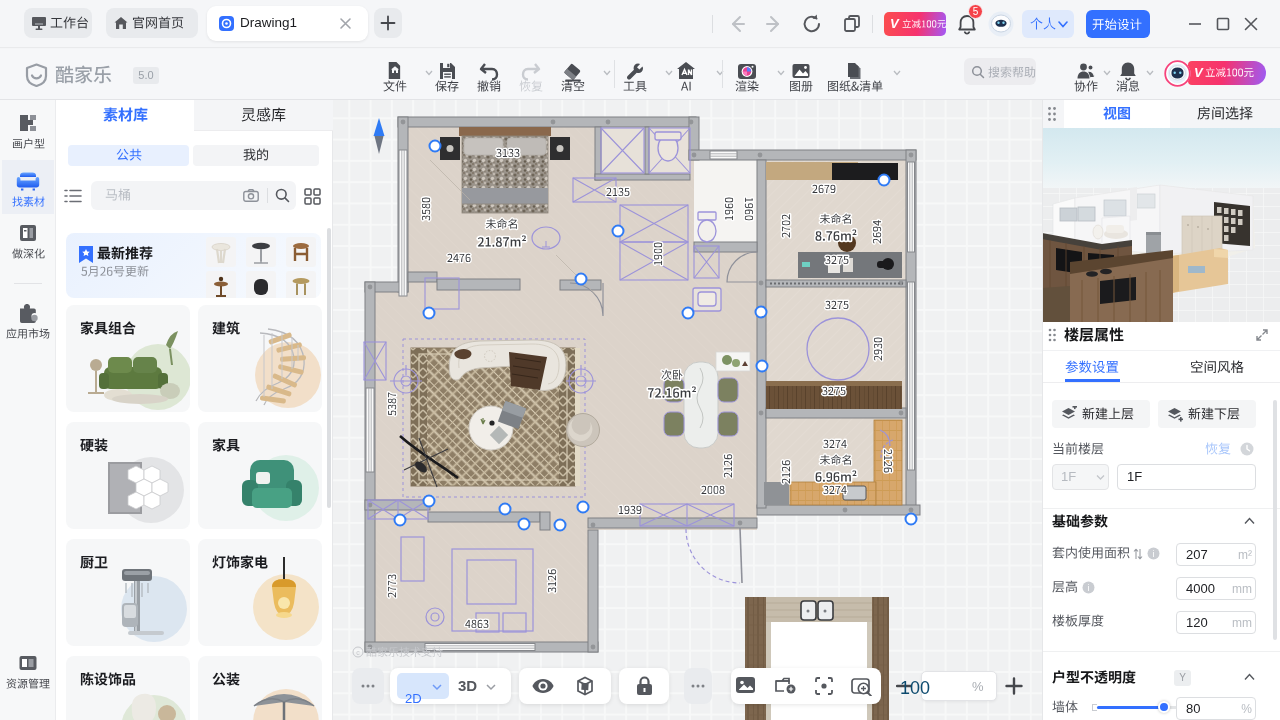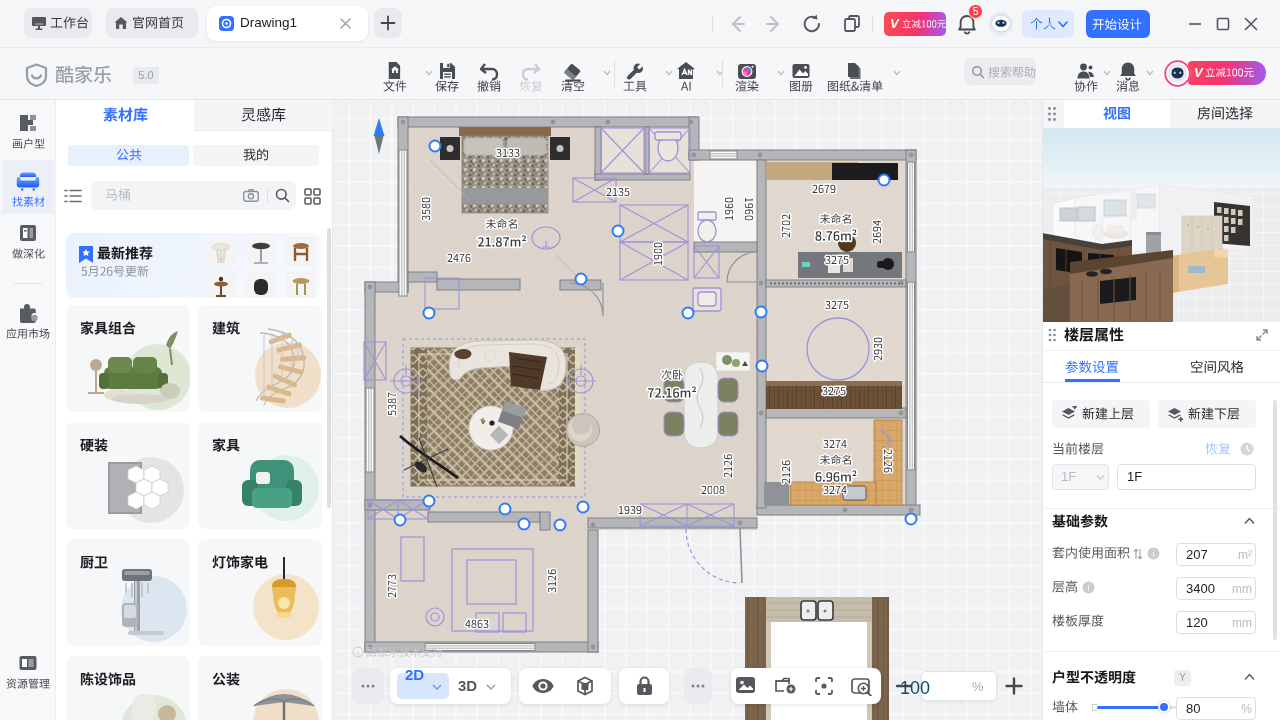--- a/index.html
+++ b/index.html
@@ -1179,21 +1179,21 @@
         <use href="#g122" x="0"></use>
         <use href="#g136" x="1000"></use>
       </g>
     </g>
   </svg>
 <svg class="abs" style="left:1082px;top:581px" width="13" height="13">
     <circle cx="6.5" cy="6.5" r="6" fill="#c9ccd1"></circle>
     <text x="6.5" y="9.5" font-size="9" fill="#fff" text-anchor="middle" font-family="Liberation Sans">i</text>
   </svg>
 <div class="abs" style="left:1176px;top:577px;width:80px;height:23px;background:#fff;border:1px solid #dcdee1;border-radius:4px"></div>
-<div class="abs" style="left:1186px;top:581px;font-size:13px;color:#212226">3400</div>
+<div class="abs" style="left:1186px;top:581px;font-size:13px;color:#212226">4000</div>
 <div class="abs" style="left:1226px;top:582px;width:26px;text-align:right;font-size:12px;color:#b9bdc3">mm</div>
 <svg style="position:absolute;left:1052px;top:614px;overflow:visible" width="52" height="16.25">
     <g transform="translate(0,11.44)">
       <g transform="scale(0.013,-0.013)" fill="#55585f">
         <use href="#g126" x="0"></use>
         <use href="#g137" x="1000"></use>
         <use href="#g138" x="2000"></use>
         <use href="#g139" x="3000"></use>
       </g>
     </g>
@@ -1876,21 +1876,21 @@
 <div class="abs" style="left:352px;top:668px;width:32px;height:36px;background:#e9ebee;border-radius:8px;"></div>
 <svg class="abs" style="left:361px;top:684px" width="14" height="4">
     <g fill="#7e8186">
       <circle cx="2" cy="2" r="1.5"></circle>
       <circle cx="7" cy="2" r="1.5"></circle>
       <circle cx="12" cy="2" r="1.5"></circle>
     </g>
   </svg>
 <div class="abs" style="left:390px;top:668px;width:121px;height:36px;background:#fff;border-radius:8px;box-shadow:0 1px 4px rgba(0,0,0,0.10);"></div>
 <div class="abs" style="left:397px;top:673px;width:52px;height:26px;background:#d7e6fc;border-radius:5px"></div>
-<div class="abs" style="left:405px;top:666px;font-size:15px;font-weight:bold;color:#3370ff">2D</div>
+<div class="abs" style="left:405px;top:691px;font-size:13px;font-weight:normal;color:#3370ff">2D</div>
 <svg class="abs" style="left:432px;top:684px" width="10" height="7">
     <path d="M1 1 L5 5 L9 1" stroke="#6f9bf7" stroke-width="1.5" fill="none"></path>
   </svg>
 <div class="abs" style="left:458px;top:677px;font-size:15px;font-weight:bold;color:#55585e">3D</div>
 <svg class="abs" style="left:486px;top:684px" width="10" height="7">
     <path d="M1 1 L5 5 L9 1" stroke="#9a9da3" stroke-width="1.5" fill="none"></path>
   </svg>
 <div class="abs" style="left:519px;top:668px;width:92px;height:36px;background:#fff;border-radius:8px;box-shadow:0 1px 4px rgba(0,0,0,0.10);"></div>
 <svg class="abs" style="left:531px;top:676px" width="24" height="20">
     <path d="M12 3 C6 3 2.5 7 1.5 10 C2.5 13 6 17 12 17 C18 17 21.5 13 22.5 10 C21.5 7 18 3 12 3 Z" fill="#55585e"></path>

